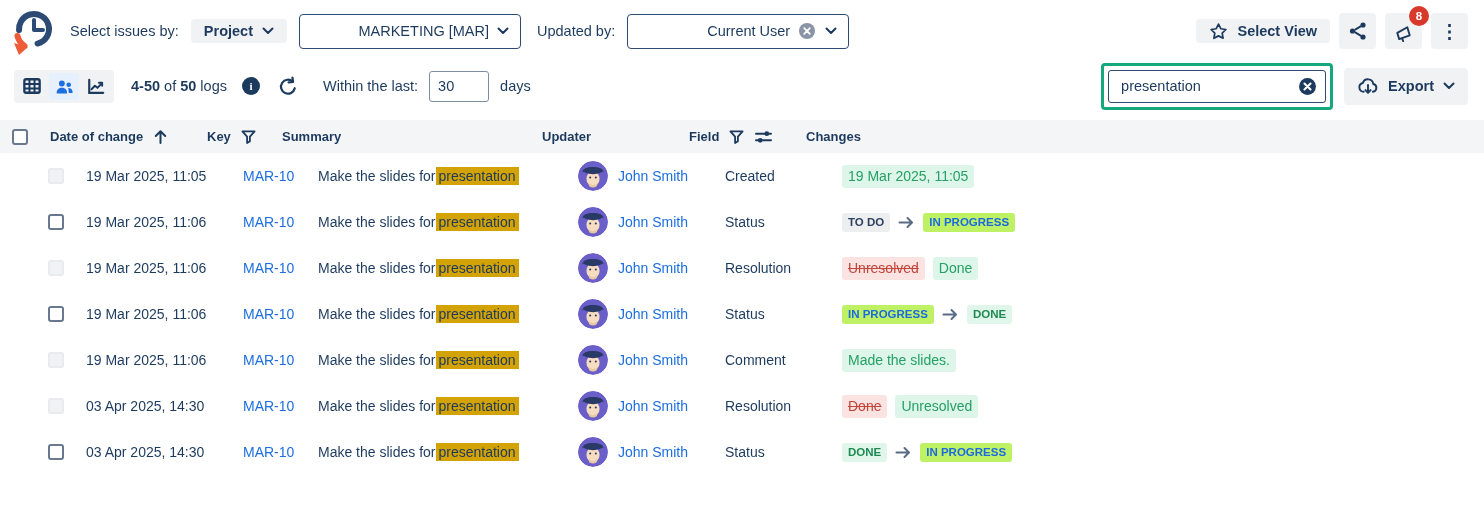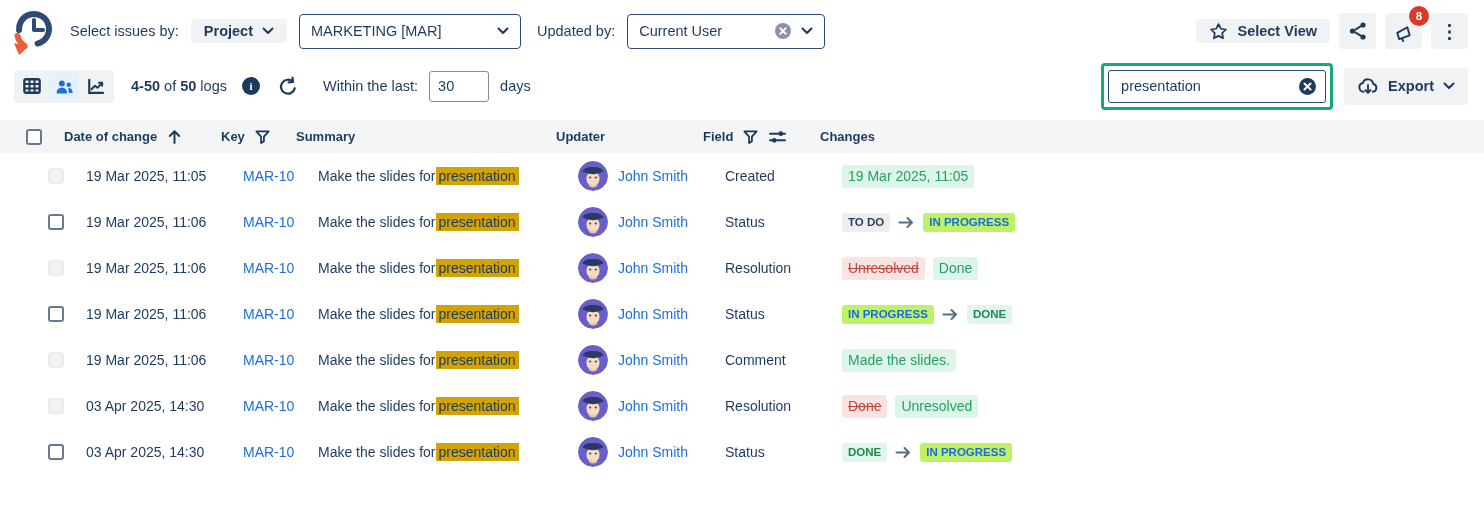--- a/index.html
+++ b/index.html
@@ -17,25 +17,25 @@
   .logo { flex:0 0 auto; }
   .lbl { white-space:nowrap; }
   .btn-gray {
     background:#f1f2f4; border:none; border-radius:4px; height:24px;
     display:inline-flex; align-items:center; gap:9px; padding:0 13px;
     color:#1c3a5e; font-size:14.5px; font-weight:bold; cursor:pointer;
     font-family:"Liberation Sans",sans-serif;
   }
   .select-box {
     border:1.6px solid #2d4a74; border-radius:4px; background:#fff; height:35px;
-    display:inline-flex; align-items:center; justify-content:space-between;
+    display:inline-flex; align-items:center; justify-content:flex-end;
     padding:4px 11px; font-size:14.5px; cursor:pointer; gap:8px;
   }
   .w-project { width:222px; }
-  .w-user { width:198px; }
+  .w-user { width:222px; }
   .sel-right { display:inline-flex; align-items:center; gap:9px; }
   .top-actions { margin-left:auto; display:flex; align-items:center; gap:9px; }
   .icon-btn {
     position:relative; width:37px; height:36px; background:#f1f2f4; border:none;
     border-radius:4px; display:inline-flex; align-items:center; justify-content:center; cursor:pointer;
   }
   .badge-count {
     position:absolute; top:-7px; right:-7px; min-width:20px; height:20px; border-radius:10px;
     background:#d9392b; color:#fff; font-size:11.5px; font-weight:bold;
     display:flex; align-items:center; justify-content:center; padding:0 4px;
@@ -58,21 +58,21 @@
     font-size:14.5px; color:#1c3a5e; padding:0 8px; font-family:"Liberation Sans",sans-serif; }
   .annotation { margin-left:auto; border:3.5px solid #16a87d; border-radius:4px; padding:4px; background:#fff; }
   .search-box { width:218px; height:33px; border:1.8px solid #2d4a74; border-radius:3px;
     display:flex; align-items:center; padding:0 8px 0 10px; gap:6px; background:#fff; }
   .search-box input { border:none; outline:none; flex:1; font-size:14.5px; color:#1c3a5e;
     font-family:"Liberation Sans",sans-serif; min-width:0; background:transparent; }
   .clear-btn { background:none; border:none; padding:0; cursor:pointer; display:flex; }
 
   
   .grid-cols { display:grid; grid-template-columns:50px 157px 75px 260px 147px 117px 1fr; align-items:center; }
-  .thead { background:#f4f5f7; height:33px; font-size:13px; font-weight:bold; padding-left:14px; margin-top:8px; }
+  .thead { background:#f4f5f7; height:33px; font-size:13px; font-weight:bold; margin-top:8px; }
   .th { display:flex; align-items:center; gap:9px; }
   .trow { height:46px; padding-left:14px; font-size:14px; }
   .cell { display:flex; align-items:center; min-width:0;margin-left:22px; }
   .checkbox { width:16px; height:16px; border:2px solid #68798f; border-radius:3px; background:#fff;
     margin-left:12px; cursor:pointer; flex:0 0 auto; }
   .checkbox.faded { border-color:#e9ebee; background:#f1f2f4; cursor:default; }
   .link { color:#1d6fe0; text-decoration:none; cursor:pointer; white-space:nowrap; }
   .hl { background:#d3a204; color:#1c3a5e; padding:1px 3px; }
   .avatar { width:30px; height:30px; border-radius:50%; margin-right:10px; flex:0 0 auto; }
   .c-changes { gap:8px; display:flex; }

